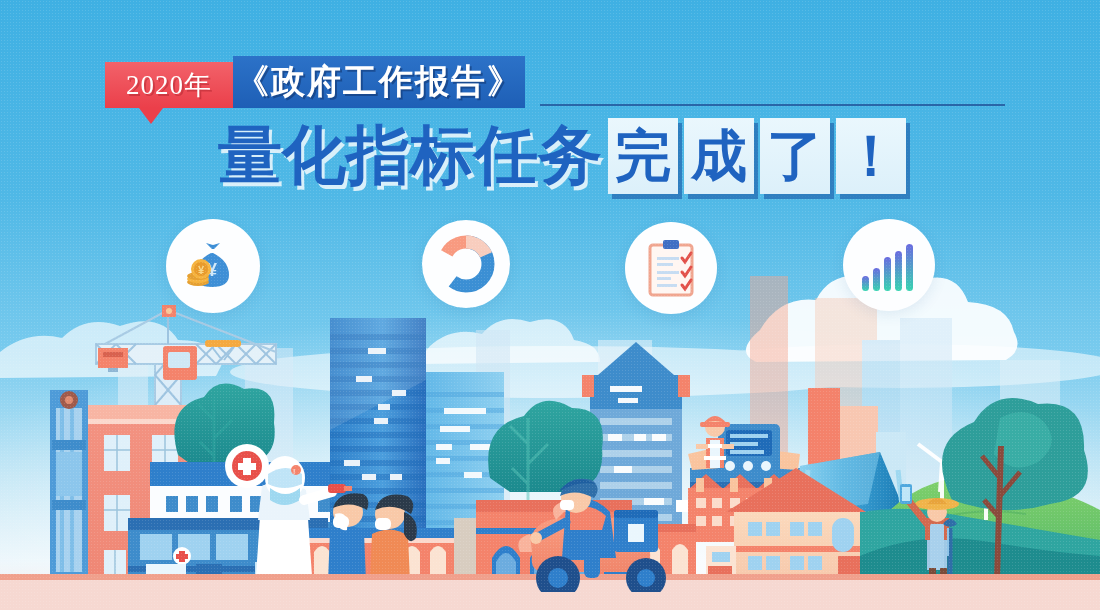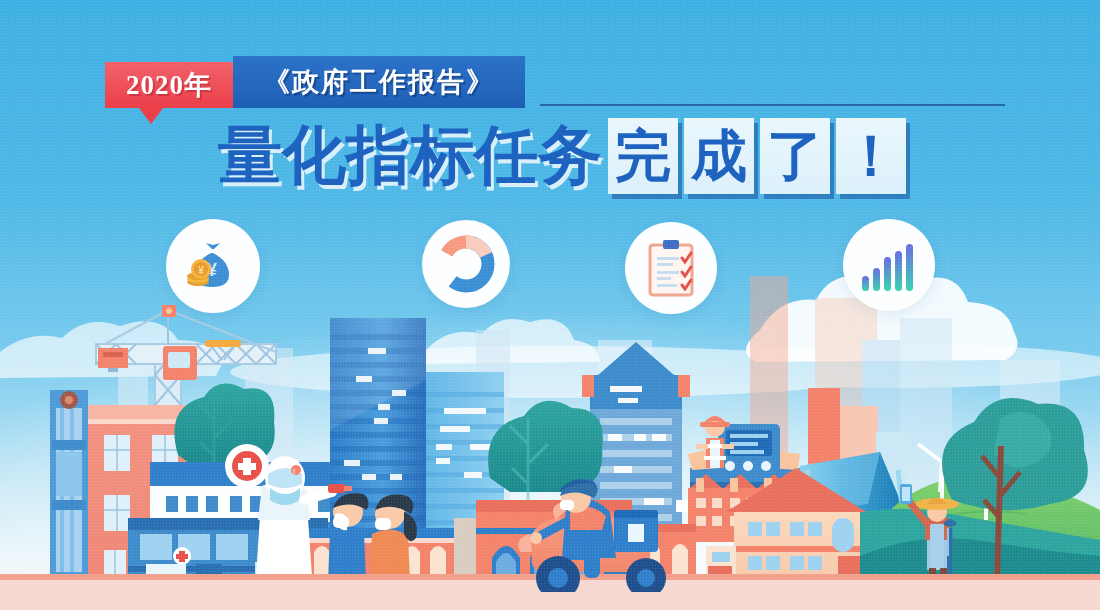--- a/index.html
+++ b/index.html
@@ -27,37 +27,37 @@
 
   
   .hdr{position:absolute;left:0;top:0;width:1100px;height:210px;}
 
   .year-badge{
     position:absolute;left:105px;top:62px;width:128px;height:46px;
     background:linear-gradient(180deg,#F2626A 0%,#EB3F4A 100%);
     display:flex;align-items:center;justify-content:center;
   }
   .year-badge span{
-    color:#fff;font-size:27px;font-weight:bold;letter-spacing:1px;
+    color:#fff;font-size:27px;font-weight:normal;letter-spacing:1px;
     font-family:"Liberation Serif","DejaVu Serif",serif;
     text-shadow:2px 2px 0 rgba(150,20,30,.35);
   }
   .year-tail{
     position:absolute;left:139px;top:108px;width:0;height:0;
     border-left:12px solid transparent;border-right:12px solid transparent;
     border-top:16px solid #EB3F4A;
   }
 
   .rpt-banner{
     position:absolute;left:233px;top:56px;width:292px;height:52px;
     background:linear-gradient(180deg,#2C72C8 0%,#1E5FB6 100%);
     display:flex;align-items:center;justify-content:center;
   }
   .rpt-banner span{
-    color:#fff;font-size:27px;font-weight:bold;letter-spacing:2px;
+    color:#fff;font-size:34px;font-weight:bold;letter-spacing:2px;
     font-family:"Liberation Serif","DejaVu Serif",serif;
     text-shadow:2px 2px 0 rgba(10,40,90,.45);
     text-align:right;
   }
 
   .hdr-rule{
     position:absolute;left:540px;top:104px;width:465px;height:2px;
     background:#25589E;opacity:.85;
   }
 

